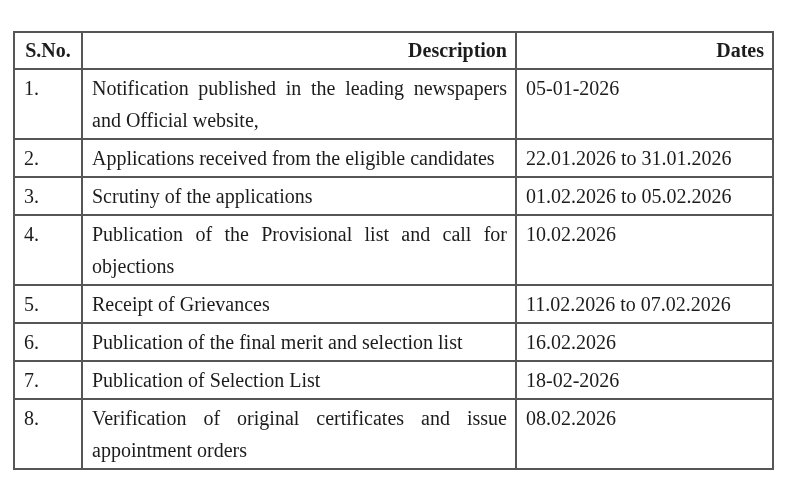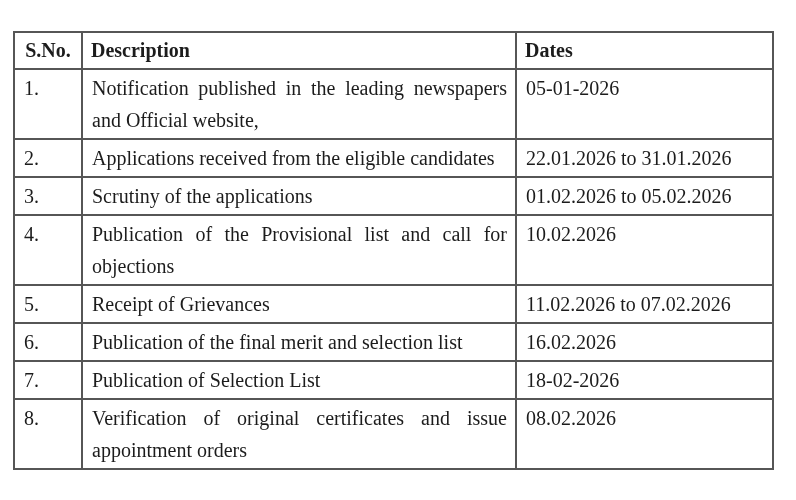--- a/index.html
+++ b/index.html
@@ -43,21 +43,21 @@
     margin: 31px 0 0 13px;
   }
   .schedule th, .schedule td {
     border: 2px solid var(--border-gray);
     font-size: 20px;
     vertical-align: top;
     overflow: hidden;
   }
   .schedule th {
     font-weight: bold;
-    text-align: left;
+    text-align: right;
     padding: 3px 8px;
     height: 37px;
     line-height: 28px;
   }
   .schedule th.col-sno {
     text-align: center;
     padding-left: 8px;
   }
   .schedule td {
     padding: 2px 8px 2px 9px;

